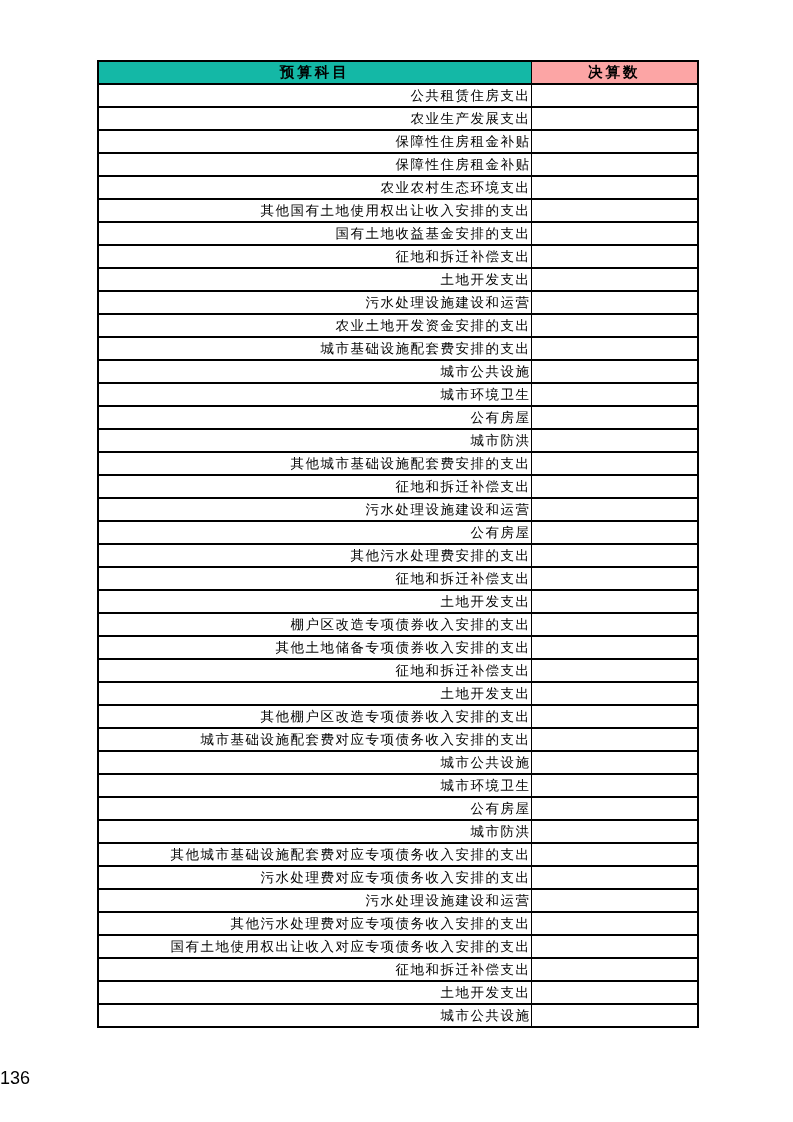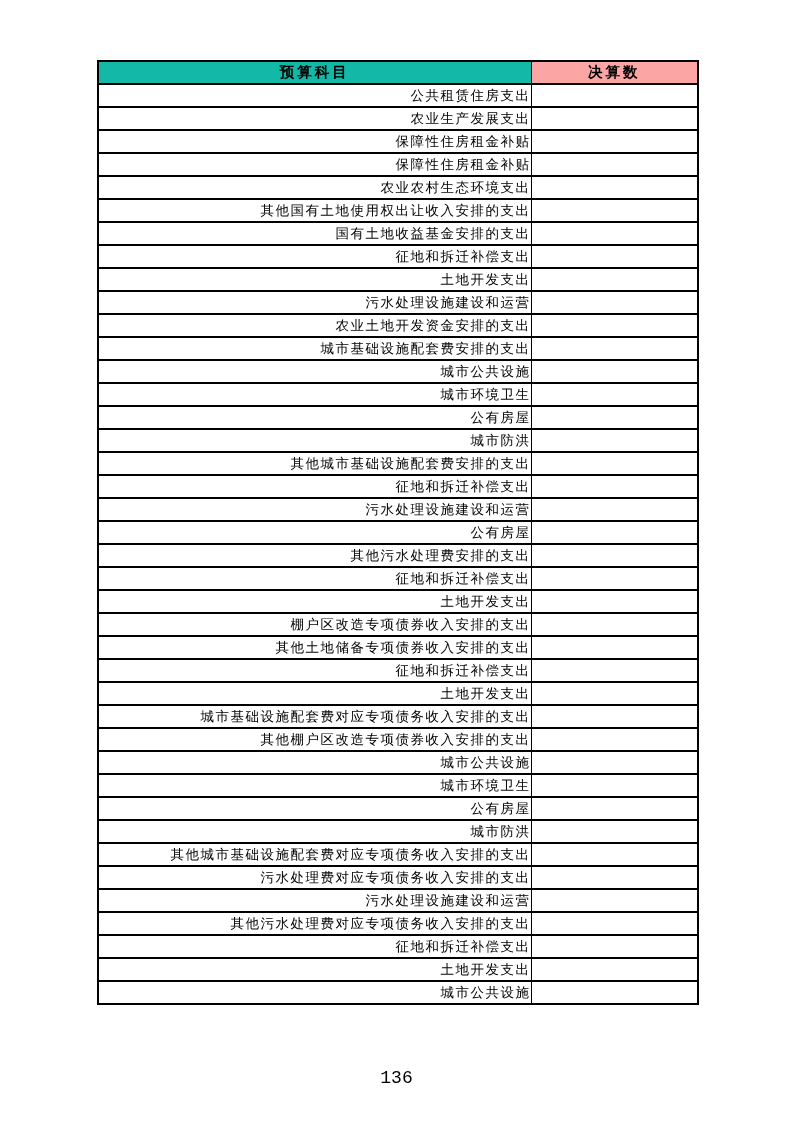--- a/index.html
+++ b/index.html
@@ -49,22 +49,21 @@
     margin-left: 24px;
   }
   .budget-table td.indent-1 { padding-left: 23px; }
   .budget-table td.indent-2 { padding-left: 27px; }
   .budget-table td.value-cell { background: #ffffff; }
   .page-number {
     position: absolute;
     top: 1068px;
     left: 0;
     width: 100%;
-    text-align: center;
-    font-family: Liberation Mono, monospace;
+    font-family: Liberation Sans, sans-serif;
     font-size: 18px;
     color: #000000;
   }
 </style>
 </head>
 <body>
 
 <div class="page">
   <table class="budget-table">
     <thead>
@@ -204,30 +203,30 @@
     <td class="label-cell indent-2">征地和拆迁补偿支出</td>
     <td class="value-cell"></td>
   </tr>
 
   <tr>
     <td class="label-cell indent-2">土地开发支出</td>
     <td class="value-cell"></td>
   </tr>
 
   <tr>
+    <td class="label-cell indent-2">其他棚户区改造专项债券收入安排的支出</td>
+    <td class="value-cell"></td>
+  </tr>
+
+  <tr>
     <td class="label-cell indent-1">城市基础设施配套费对应专项债务收入安排的支出</td>
     <td class="value-cell"></td>
   </tr>
 
   <tr>
-    <td class="label-cell indent-2">其他棚户区改造专项债券收入安排的支出</td>
-    <td class="value-cell"></td>
-  </tr>
-
-  <tr>
     <td class="label-cell indent-2">城市公共设施</td>
     <td class="value-cell"></td>
   </tr>
 
   <tr>
     <td class="label-cell indent-2">城市环境卫生</td>
     <td class="value-cell"></td>
   </tr>
 
   <tr>
@@ -253,20 +252,24 @@
   <tr>
     <td class="label-cell indent-2">污水处理设施建设和运营</td>
     <td class="value-cell"></td>
   </tr>
 
   <tr>
     <td class="label-cell indent-2">其他污水处理费对应专项债务收入安排的支出</td>
     <td class="value-cell"></td>
   </tr>
 
+  <tr>
+    <td class="label-cell indent-1">国有土地使用权出让收入对应专项债务收入安排的支出</td>
+    <td class="value-cell"></td>
+  </tr>
 
   <tr>
     <td class="label-cell indent-2">征地和拆迁补偿支出</td>
     <td class="value-cell"></td>
   </tr>
 
   <tr>
     <td class="label-cell indent-2">土地开发支出</td>
     <td class="value-cell"></td>
   </tr>

